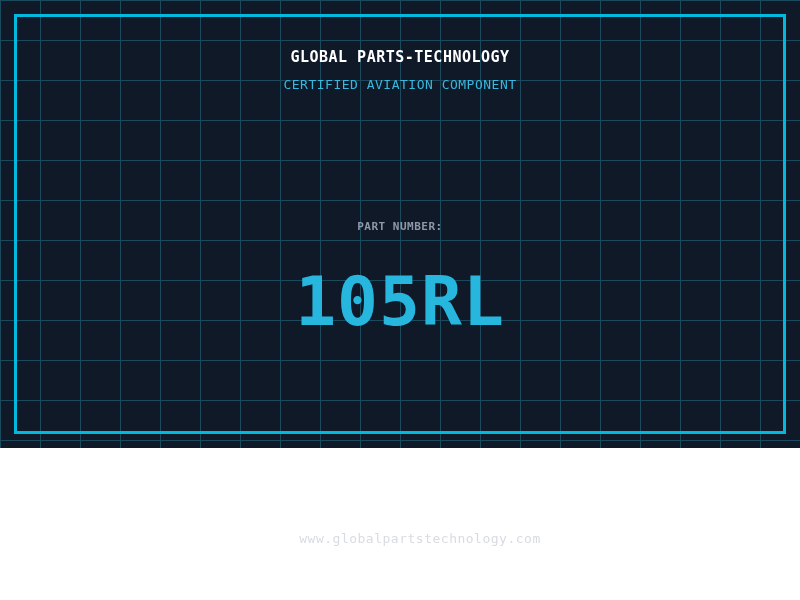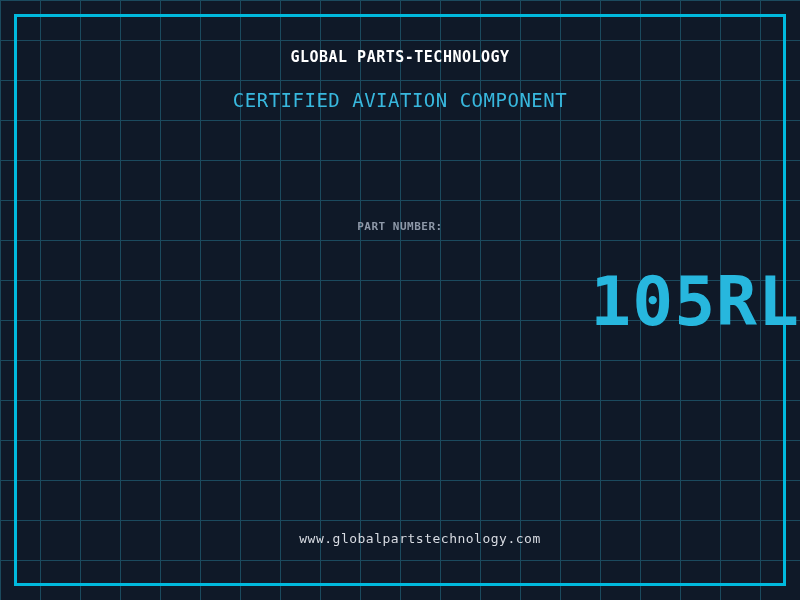--- a/index.html
+++ b/index.html
@@ -15,21 +15,21 @@
   * { margin: 0; padding: 0; box-sizing: border-box; }
   html, body {
     width: 800px;
     height: 600px;
     overflow: hidden;
     font-family: "DejaVu Sans Mono", "Liberation Mono", monospace;
   }
   .screen {
     position: relative;
     width: 800px;
-    height: 600px;
+    height: 448px;
     background-color: var(--background);
     background-image:
       linear-gradient(to right, var(--grid-line) 1px, transparent 1px),
       linear-gradient(to bottom, var(--grid-line) 1px, transparent 1px);
     background-size: 40px 40px;
     background-position: 0 0;
     padding-left: 24px;
   }
   .frame {
     position: absolute;
@@ -49,42 +49,41 @@
   }
   .title {
     top: 50px;
     font-size: 15px;
     font-weight: bold;
     letter-spacing: 0.5px;
     color: var(--title-text);
     line-height: 15px;
   }
   .subtitle {
-    top: 93px;
-    font-size: 19px;
+    top: 78px;
+    font-size: 13px;
     letter-spacing: 0.5px;
     color: var(--subtitle-text);
     line-height: 14px;
   }
   .part-label {
     top: 219px;
     font-size: 11px;
     font-weight: bold;
     letter-spacing: 0.5px;
     color: var(--part-label-text);
     line-height: 16px;
   }
   .part-number {
     top: 268px;
     font-size: 68px;
     font-weight: bold;
     letter-spacing: 1px;
     color: var(--part-number-text);
     line-height: 68px;
-    text-align: right;
   }
   .footer {
     top: 531px;
     font-size: 13px;
     letter-spacing: 0.5px;
     color: var(--footer-text);
     line-height: 15px;
     margin-left: 40px;
   }
 </style>

